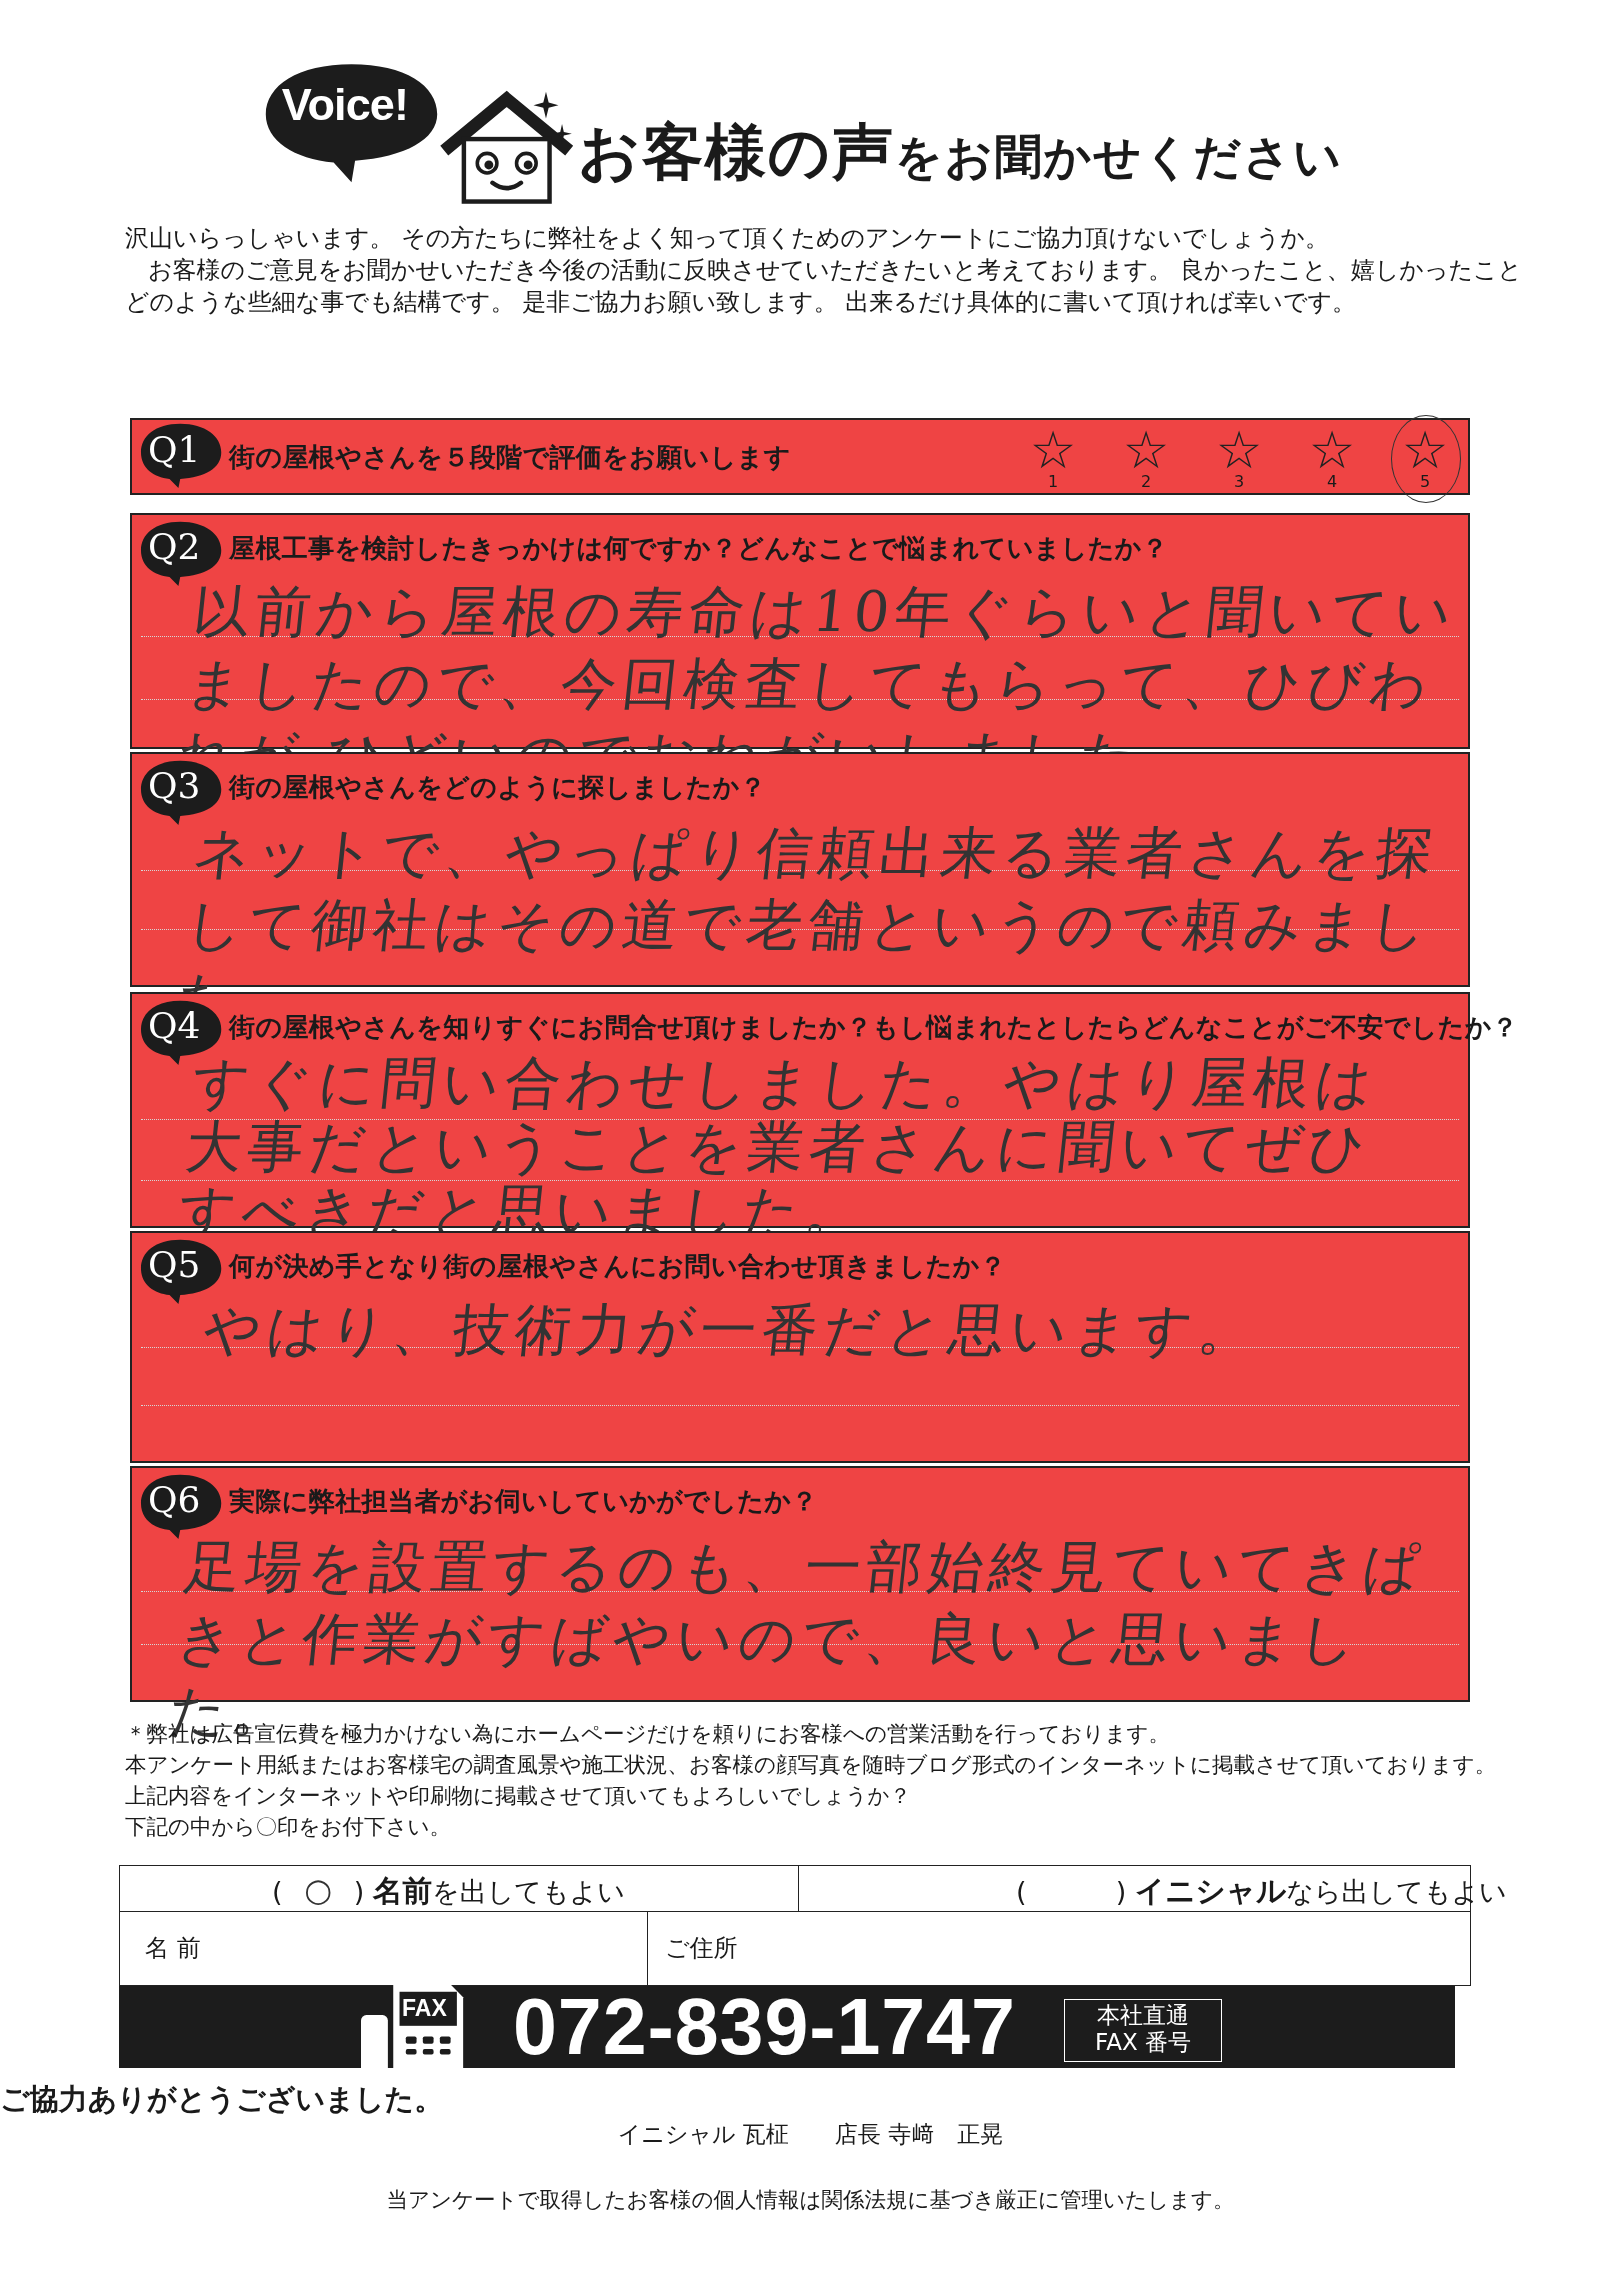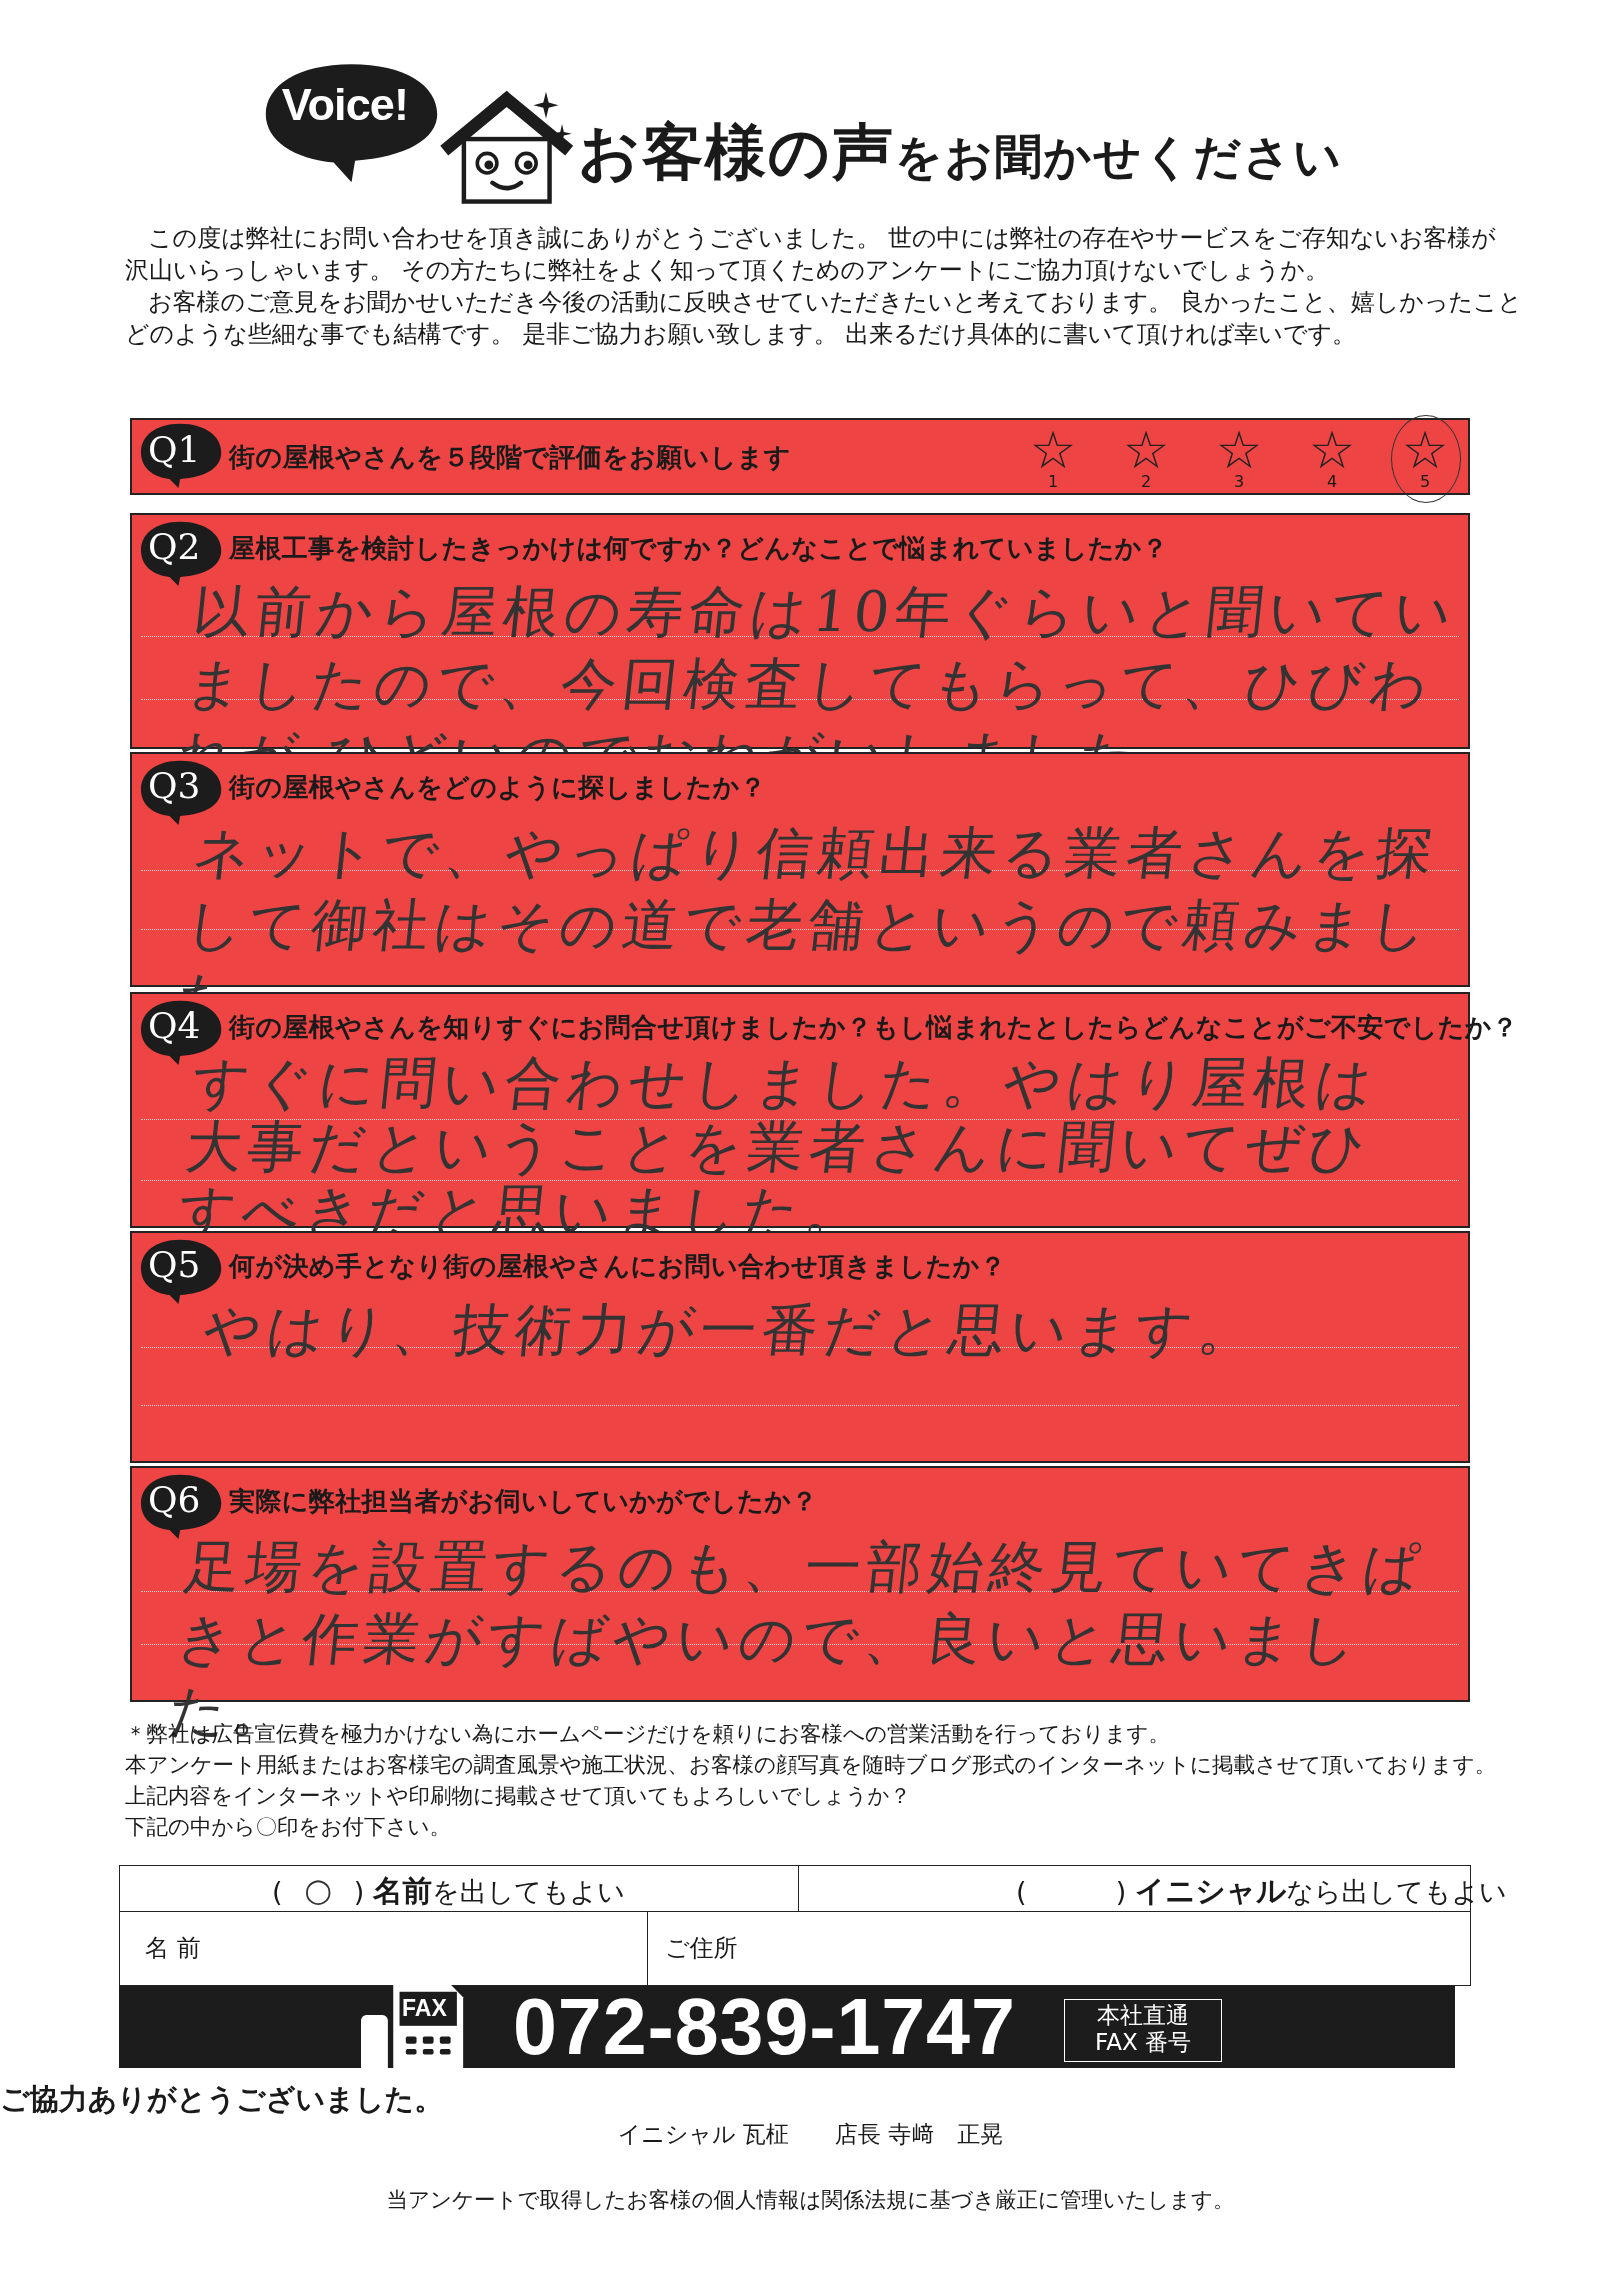--- a/index.html
+++ b/index.html
@@ -75,21 +75,20 @@
     <path d="M122 2 L125 14 L136 17 L125 20 L122 32 L119 20 L108 17 L119 14 Z" fill="#1c1c1c"></path>
     <path d="M140 38 L142 47 L151 49 L142 51 L140 60 L138 51 L129 49 L138 47 Z" fill="#1c1c1c"></path>
   </svg>
 </div>
 
 <div class="abs title-main">
   <span>お客様の声</span><span class="small">をお聞かせください</span>
 </div>
 
 <div class="abs intro">
-  <p style="padding-left:23px;">この度は弊社にお問い合わせを頂き誠にありがとうございました。 世の中には弊社の存在やサービスをご存知ないお客様が</p>
   <p>沢山いらっしゃいます。 その方たちに弊社をよく知って頂くためのアンケートにご協力頂けないでしょうか。</p>
   <p style="padding-left:23px;">お客様のご意見をお聞かせいただき今後の活動に反映させていただきたいと考えております。 良かったこと、嬉しかったこと</p>
   <p>どのような些細な事でも結構です。 是非ご協力お願い致します。 出来るだけ具体的に書いて頂ければ幸いです。</p>
 </div>
 
 <div class="abs qbox" style="top:418px;height:77px;">
   <svg class="qbadge" viewBox="0 0 96 74" style="top:1.8px;">
       <path d="M46 2 C18 2 2 16 2 34 C2 52 16 62 34 64 L44 74 L46 64 C74 62 92 52 92 34 C92 16 74 2 46 2 Z" fill="#1c1c1c"></path>
     </svg>
   <span style="position:absolute;left:16px;top:9px;font-family:'DejaVu Serif',serif;font-size:36px;color:#fff;">Q1</span>

